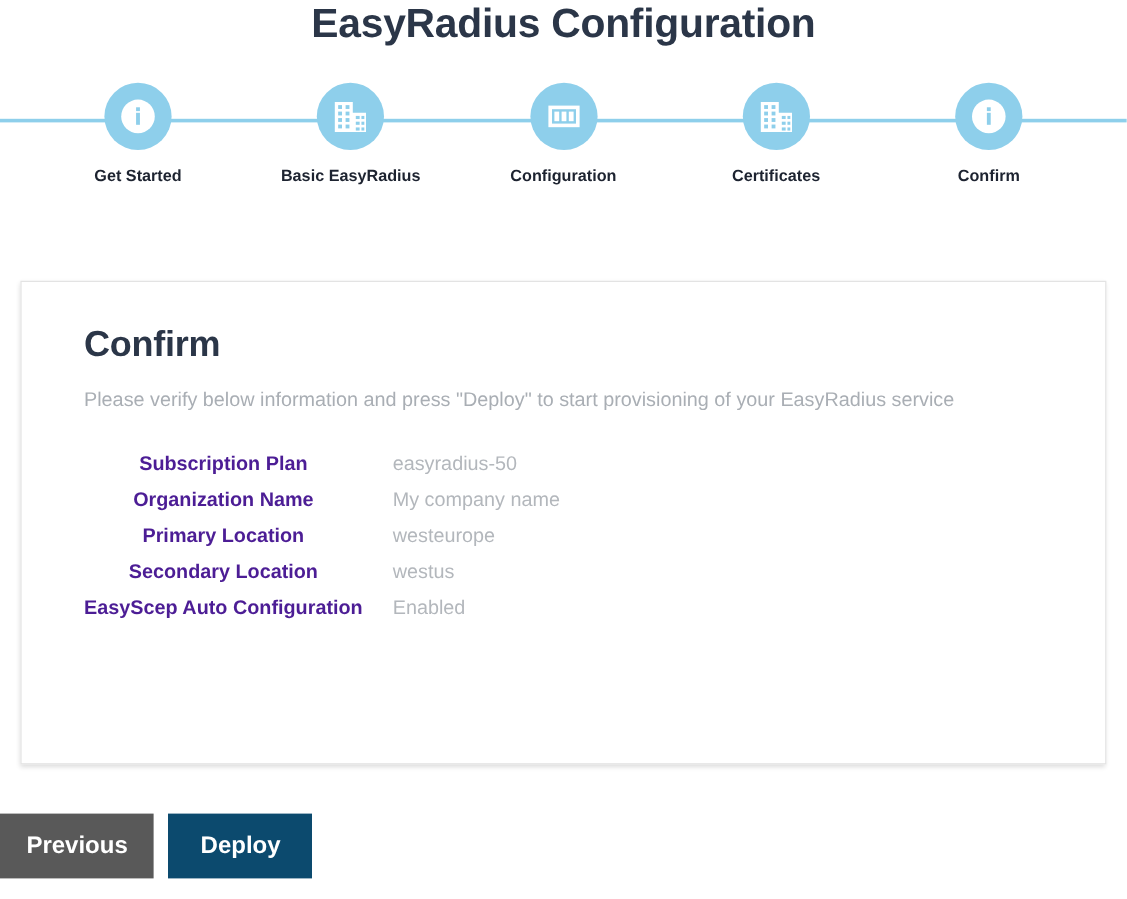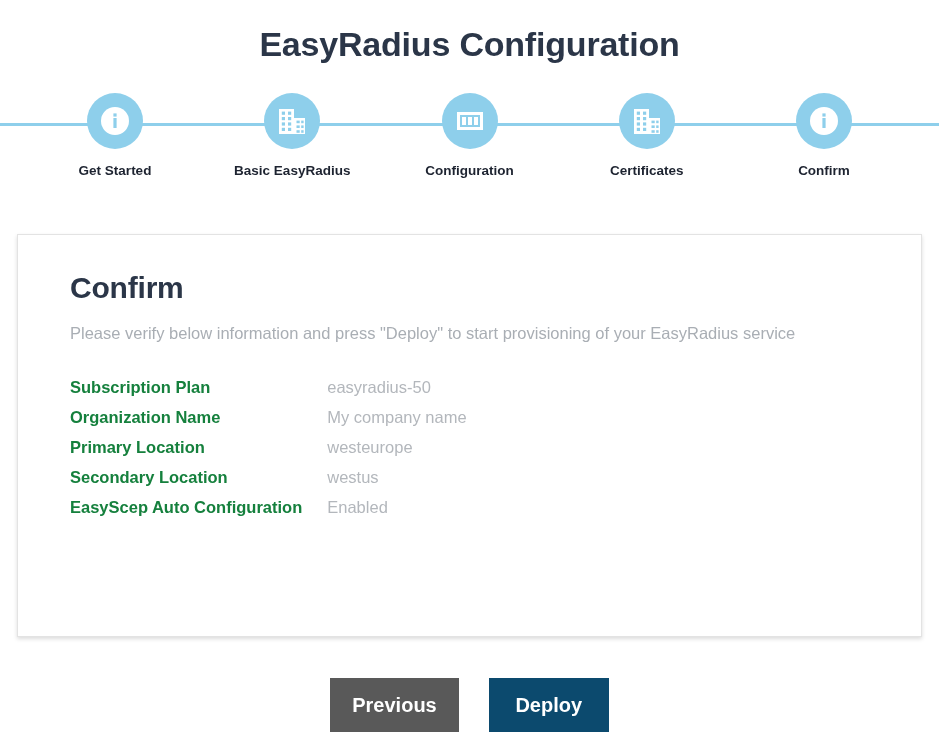--- a/index.html
+++ b/index.html
@@ -17,21 +17,20 @@
   }
 
   
   .page-title {
     text-align: center;
     font-size: 34px;
     font-weight: bold;
     color: #2b3648;
     letter-spacing: -0.2px;
     margin: 0;
-    padding-top: 24px;
     line-height: 1.2;
   }
 
   
   .stepper {
     position: relative;
     margin-top: 28px;
     height: 105px;
   }
   .stepper-line {
@@ -114,42 +113,42 @@
   }
   .summary-row { display: table-row; }
   .summary-key,
   .summary-value {
     display: table-cell;
     font-size: 16.5px;
     line-height: 30px;
     vertical-align: top;
   }
   .summary-key {
-    text-align: left;
-    font-weight: bold;
-    color: #15803d;
+    text-align: center;
+    font-weight: bold;
+    color: #4c1d95;
     padding-right: 25px;
     white-space: nowrap;
   }
   .summary-value {
     text-align: left;
     color: #b3b7bc;
     white-space: nowrap;
     margin-left: 35px;
   }
 
   
   .footer {
     position: absolute;
     top: 678px;
     left: 0;
     width: 100%;
     display: flex;
-    justify-content: center;
-    gap: 30px;
+    justify-content: flex-start;
+    gap: 12px;
   }
   .btn {
     border: none;
     border-radius: 0;
     color: #ffffff;
     font-family: "Liberation Sans", sans-serif;
     font-size: 20px;
     font-weight: bold;
     padding: 0 22px;
     height: 54px;

